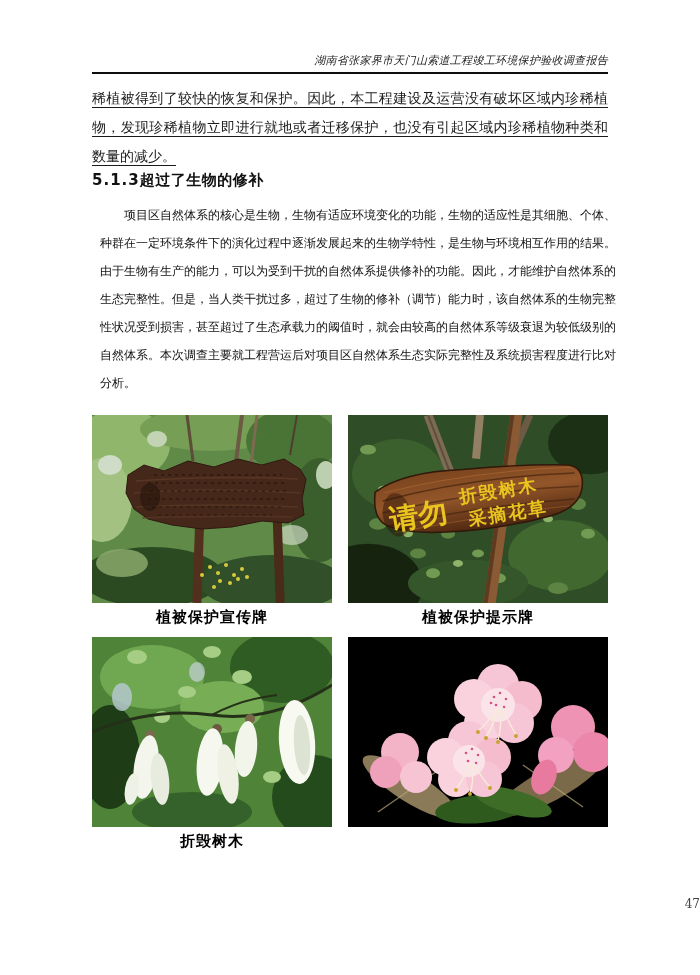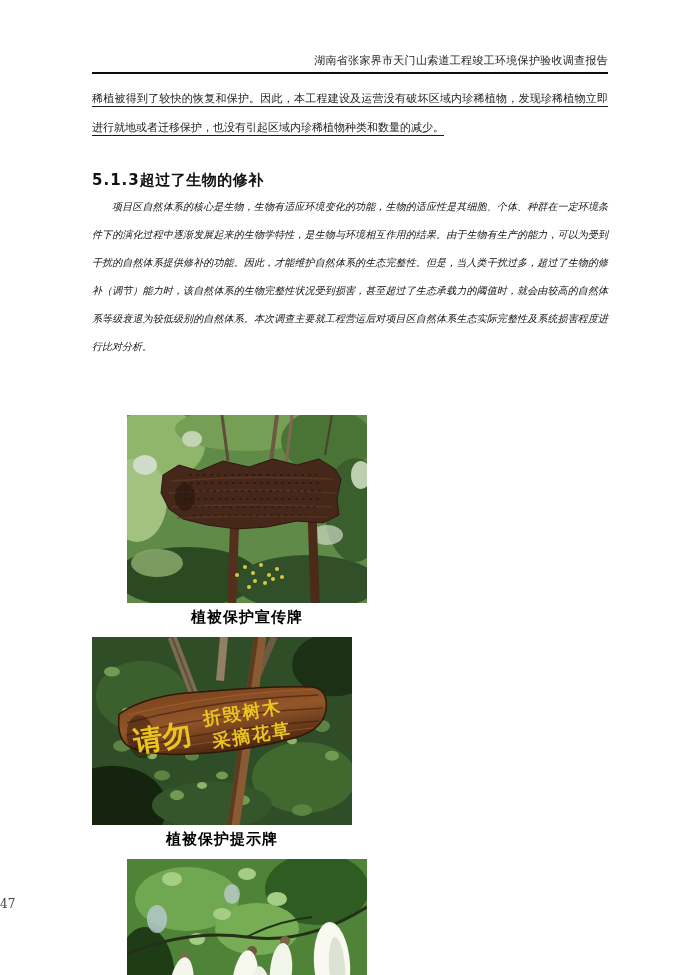--- a/index.html
+++ b/index.html
@@ -6,60 +6,61 @@
   .page {
     position:relative; width:700px; height:975px; margin:0 auto;
     background:#ffffff; overflow:hidden;
     font-family:"DejaVu Serif","Liberation Serif",serif; color:#1a1a1a;
   }
   
   .header-title {
     position:absolute; top:53px; left:92px; width:516px;
     text-align:right; font-size:11px; letter-spacing:0.3px; color:#222;
     white-space:nowrap;
+    font-style:italic;
   }
   .header-rule {
     position:absolute; top:72px; left:92px; width:516px; height:2px;
     background:#0d0d0d;
   }
   
   .carryover {
     position:absolute; top:84px; left:92px; width:516px; margin:0;
-    font-size:11px; line-height:29px; text-align:justify; text-justify:inter-ideograph;
+    font-size:14px; line-height:29px; text-align:justify; text-justify:inter-ideograph;
     text-decoration:underline; text-underline-offset:4px; text-decoration-thickness:1px;
   }
   .section-heading {
     position:absolute; top:169px; left:92px; width:516px; margin:0;
     font-family:"DejaVu Sans","Liberation Sans",sans-serif;
     font-size:15px; font-weight:700; letter-spacing:0.5px; line-height:22px; color:#111;
   }
   .section-heading .num { letter-spacing:1px; }
   .body-para {
-    position:absolute; top:193px; left:92px; width:516px; margin:0;
-    font-size:10px; line-height:28px; text-align:justify; text-justify:inter-ideograph;
-    text-indent:2em; color:#111;font-style:italic;
+    position:absolute; top:193px; left:92px; width:516px; margin:8px;
+    font-size:12px; line-height:28px; text-align:justify; text-justify:inter-ideograph;
+    text-indent:2em; color:#111;
   }
   
   .figure-grid {
     position:absolute; top:415px; left:92px; width:516px;
     display:flex; flex-wrap:wrap; justify-content:space-between; row-gap:10px;
   }
   figure { margin:0; padding:0; }
-  .col-a { width:240px;margin-left:35px; }
+  .col-a { width:240px; }
   .col-b { width:260px; }
   .photo { display:block; width:100%; }
   .row1 .photo { height:188px; }
   .row2 .photo { height:190px; }
   figcaption {
     margin-top:4px; text-align:center; font-size:15px; font-weight:bold;
     line-height:20px; letter-spacing:1px; color:#000;
   }
   .page-number {
     position:absolute; top:897px; left:0; width:700px;
-    text-align:left; font-size:12px; color:#444;
+    text-align:right; font-size:12px; color:#444;
   }
 </style>
 </head>
 <body>
 
 <div class="page">
 
   <div class="header-title">湖南省张家界市天门山索道工程竣工环境保护验收调查报告</div>
   <div class="header-rule"></div>
 

